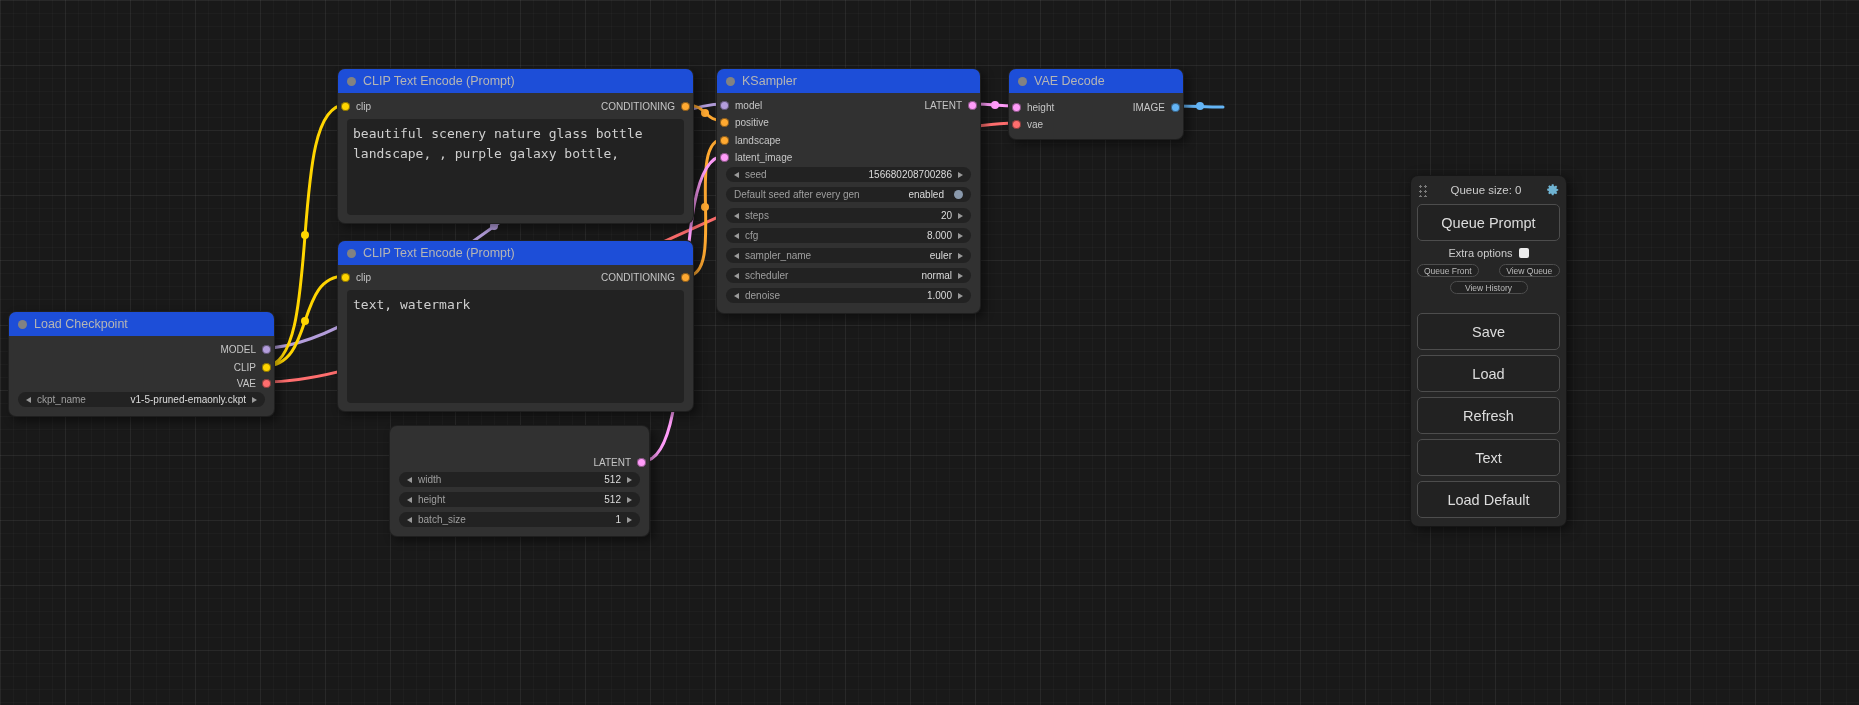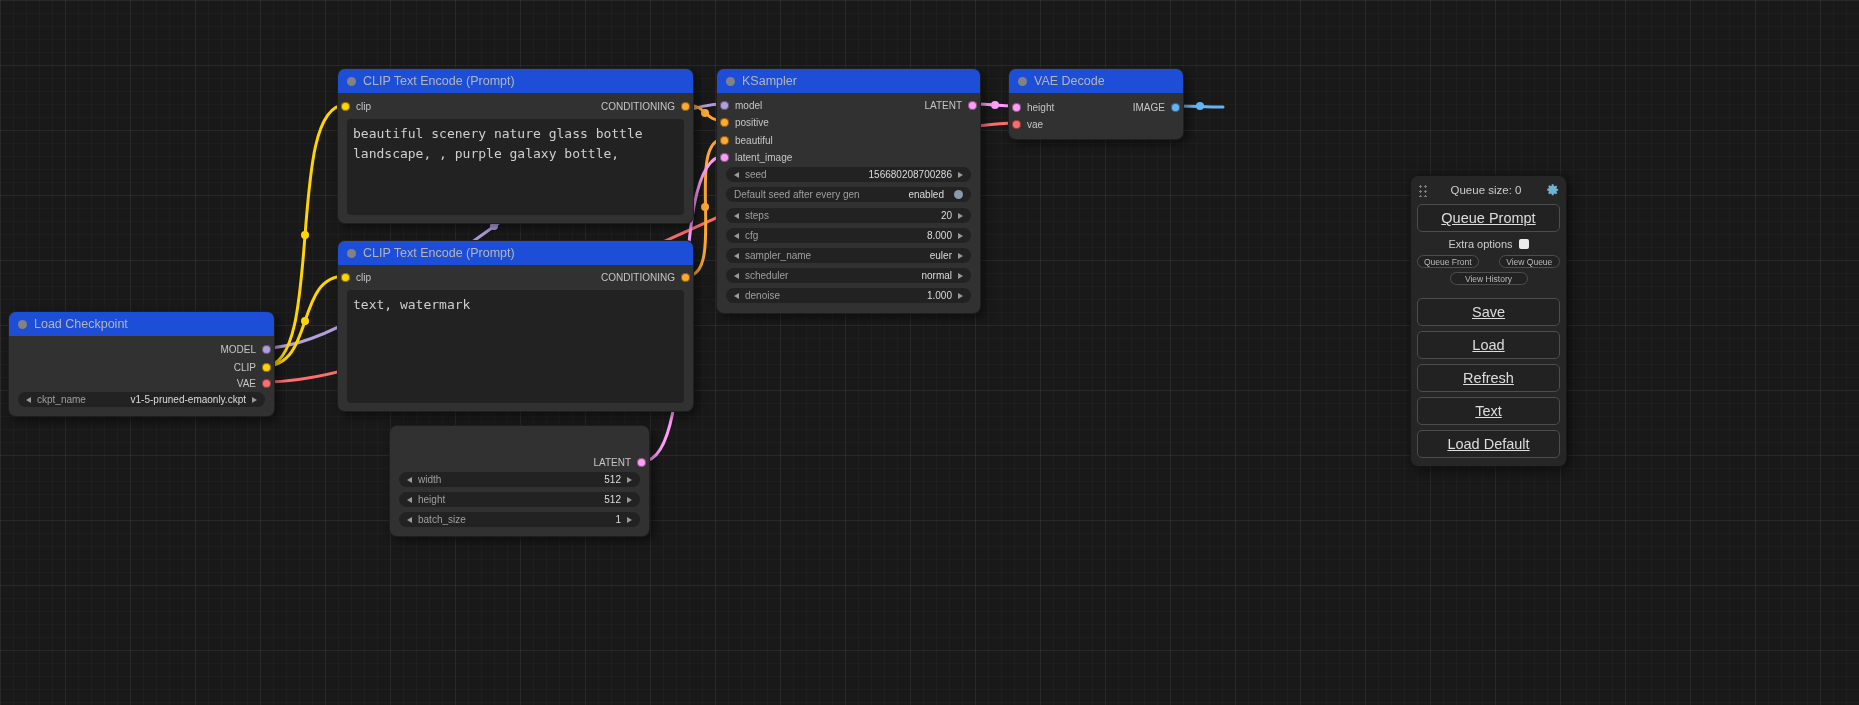--- a/index.html
+++ b/index.html
@@ -36,28 +36,28 @@
   .menu{position:absolute;left:1410px;top:175px;width:157px;background:#262626;border:1px solid rgba(0,0,0,.4);
     border-radius:8px;padding:5px 6px 8px 6px;box-shadow:3px 3px 12px rgba(0,0,0,.55);z-index:3;
     display:flex;flex-direction:column;gap:5px;box-sizing:border-box;justify-content:center;}
   .menu-header{display:flex;align-items:center;height:18px;}
   .drag-dots{width:10px;height:14px;flex:none;
     background-image:radial-gradient(#7a7a7a 1px, transparent 1.3px);background-size:5px 5px;background-position:1px 1px;}
   .queue-size{flex:1;text-align:center;font-size:11.5px;color:#cccccc;}
   .gear{flex:none;width:15px;height:15px;display:flex;align-items:center;justify-content:center;}
   .btn{appearance:none;background:#222;border:1px solid #4d4d4d;border-radius:5px;color:#dddddd;
     font-family:"Liberation Sans",sans-serif;cursor:pointer;padding:0;}
-  .btn.big{height:28px;font-size:14.5px;width:100%;text-decoration:underline;}
+  .btn.big{height:37px;font-size:14.5px;width:100%;}
   .btn.small{height:13px;font-size:8.5px;color:#bbbbbb;border-radius:7px;flex:1;}
   .small-row{display:flex;gap:20px;margin-top:-1px;}
   .small-row.center{justify-content:center;}
   .btn.vh{flex:none;width:78px;}
   .extra-row{display:flex;align-items:center;justify-content:center;gap:6px;font-size:11px;color:#cccccc;height:14px;}
   .checkbox{width:10px;height:10px;background:#ececec;border-radius:2px;flex:none;}
-  .gap-above{margin-top:8px;}
+  .gap-above{margin-top:14px;}
 </style>
 </head>
 <body>
 
 <div class="canvas">
 
   <svg class="wires" width="1859" height="705">
     <path d="M265 348 C385 348 604 104 724 104" stroke="#B39DDB"></path>
     <path d="M265 366 C325 366 285 105 345 105" stroke="#FFD500"></path>
     <path d="M265 366 C315 366 295 276 345 276" stroke="#FFD500"></path>
@@ -143,21 +143,21 @@
     <div class="slot in" style="top:29px">
       <span class="port" style="background: rgb(179, 157, 219);"></span>
       <span>model</span>
     </div>
     <div class="slot in" style="top:46px">
       <span class="port" style="background: rgb(255, 169, 49);"></span>
       <span>positive</span>
     </div>
     <div class="slot in" style="top:64px">
       <span class="port" style="background: rgb(255, 169, 49);"></span>
-      <span>beautiful</span>
+      <span>landscape</span>
     </div>
     <div class="slot in" style="top:81px">
       <span class="port" style="background: rgb(255, 156, 249);"></span>
       <span>latent_image</span>
     </div>
     <div class="slot out" style="top:29px">
       <span>LATENT</span>
       <span class="port" style="background: rgb(255, 156, 249);"></span>
     </div>
     <div class="widget" style="top:98px">

